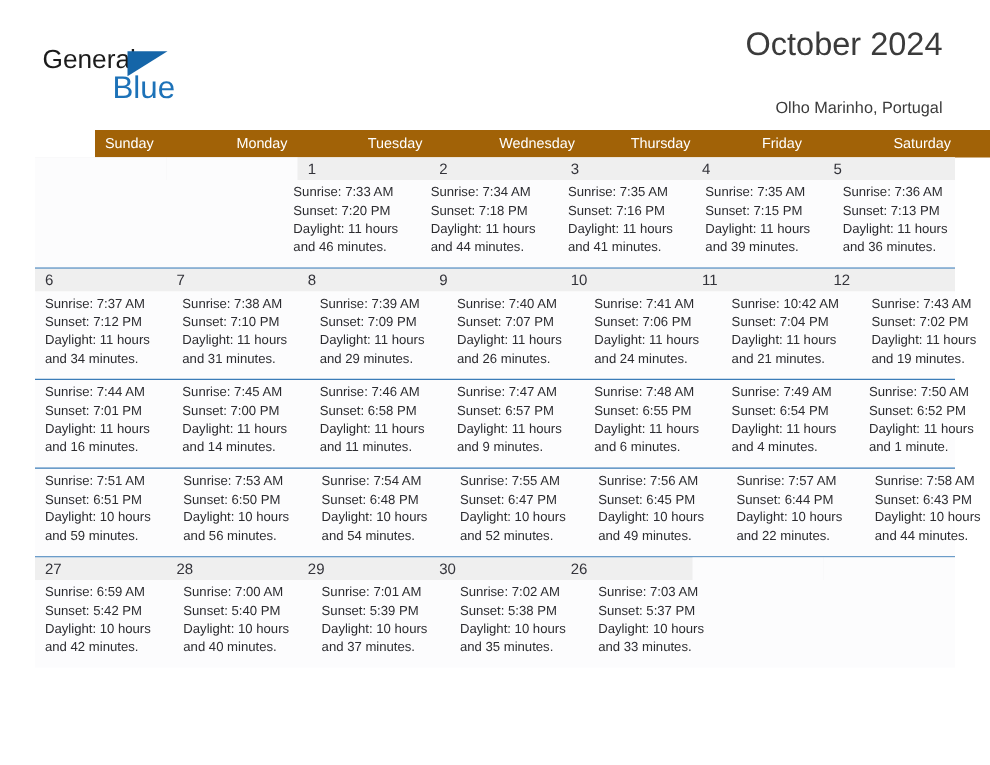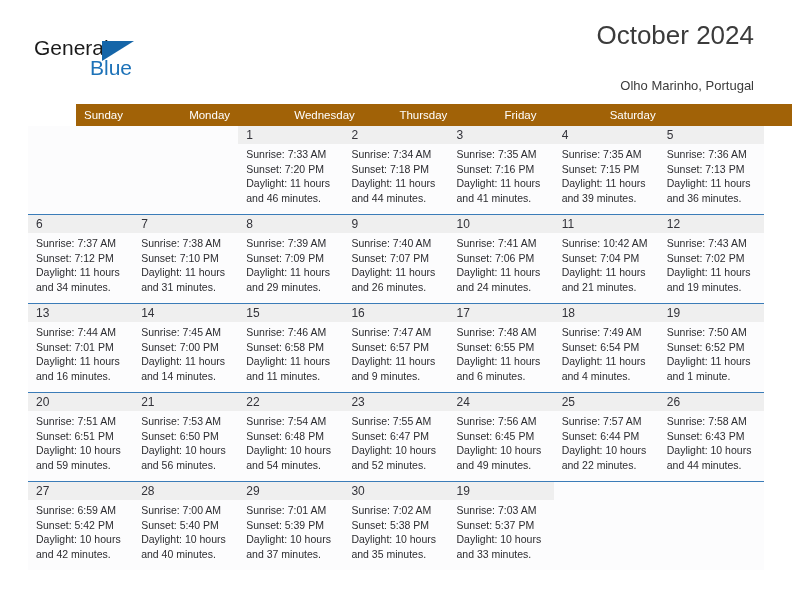--- a/index.html
+++ b/index.html
@@ -44,21 +44,21 @@
     top: 0;
     font-size: 21px;
     letter-spacing: 0px;
     color: #1b1b1b;
     font-family: "Liberation Sans", sans-serif;
   }
   .logo-blue {
     position: absolute;
     left: 56px;
     top: 20px;
-    font-size: 21px;
+    font-size: 25px;
     color: #1d72b8;
     font-family: "Liberation Sans", sans-serif;
   }
   .logo-tri {
     position: absolute;
     left: 68px;
     top: 5px;
     width: 0;
     height: 0;
     border-left: 32px solid #1565a8;
@@ -135,20 +135,21 @@
     color: #33333a;
   }
   .daterow .dn.empty {
     background: #fcfcfd;
   }
 
   .bodyrow {
     display: flex;
     width: 736px;
     height: 70px;
+    gap: 12px;
   }
   .bodyrow .cell {
     width: 105.14px;
     box-sizing: border-box;
     padding: 3px 6px 0 8px;
     font-size: 10.5px;
     line-height: 14.6px;
     color: #2c2c30;
   }
   .bodyrow .cell .ln {
@@ -170,20 +171,21 @@
 
     <div class="title">October 2024</div>
     <div class="subtitle">Olho Marinho, Portugal</div>
   </div>
 
   <div class="cal">
 
     <div class="weekhead">
       <div class="wh">Sunday</div>
       <div class="wh">Monday</div>
+      <div class="wh">Tuesday</div>
       <div class="wh">Wednesday</div>
       <div class="wh">Thursday</div>
       <div class="wh">Friday</div>
       <div class="wh">Saturday</div>
     </div>
 
     <div class="week first">
       <div class="daterow">
         <div class="dn empty"></div>
         <div class="dn empty"></div>
@@ -289,29 +291,20 @@
         <div class="cell">
           <div class="ln">Sunrise: 7:43 AM</div>
           <div class="ln">Sunset: 7:02 PM</div>
           <div class="ln">Daylight: 11 hours</div>
           <div class="ln">and 19 minutes.</div>
         </div>
       </div>
     </div>
 
     <div class="week">
-      <div class="daterow">
-        <div class="dn">13</div>
-        <div class="dn">14</div>
-        <div class="dn">15</div>
-        <div class="dn">16</div>
-        <div class="dn">17</div>
-        <div class="dn">18</div>
-        <div class="dn">19</div>
-      </div>
       <div class="bodyrow">
         <div class="cell">
           <div class="ln">Sunrise: 7:44 AM</div>
           <div class="ln">Sunset: 7:01 PM</div>
           <div class="ln">Daylight: 11 hours</div>
           <div class="ln">and 16 minutes.</div>
         </div>
         <div class="cell">
           <div class="ln">Sunrise: 7:45 AM</div>
           <div class="ln">Sunset: 7:00 PM</div>
@@ -345,29 +338,20 @@
         <div class="cell">
           <div class="ln">Sunrise: 7:50 AM</div>
           <div class="ln">Sunset: 6:52 PM</div>
           <div class="ln">Daylight: 11 hours</div>
           <div class="ln">and 1 minute.</div>
         </div>
       </div>
     </div>
 
     <div class="week">
-      <div class="daterow">
-        <div class="dn">20</div>
-        <div class="dn">21</div>
-        <div class="dn">22</div>
-        <div class="dn">23</div>
-        <div class="dn">24</div>
-        <div class="dn">25</div>
-        <div class="dn">26</div>
-      </div>
       <div class="bodyrow">
         <div class="cell">
           <div class="ln">Sunrise: 7:51 AM</div>
           <div class="ln">Sunset: 6:51 PM</div>
           <div class="ln">Daylight: 10 hours</div>
           <div class="ln">and 59 minutes.</div>
         </div>
         <div class="cell">
           <div class="ln">Sunrise: 7:53 AM</div>
           <div class="ln">Sunset: 6:50 PM</div>
@@ -406,21 +390,21 @@
         </div>
       </div>
     </div>
 
     <div class="week">
       <div class="daterow">
         <div class="dn">27</div>
         <div class="dn">28</div>
         <div class="dn">29</div>
         <div class="dn">30</div>
-        <div class="dn">19</div>
+        <div class="dn">26</div>
         <div class="dn empty"></div>
         <div class="dn empty"></div>
       </div>
       <div class="bodyrow">
         <div class="cell">
           <div class="ln">Sunrise: 6:59 AM</div>
           <div class="ln">Sunset: 5:42 PM</div>
           <div class="ln">Daylight: 10 hours</div>
           <div class="ln">and 42 minutes.</div>
         </div>

